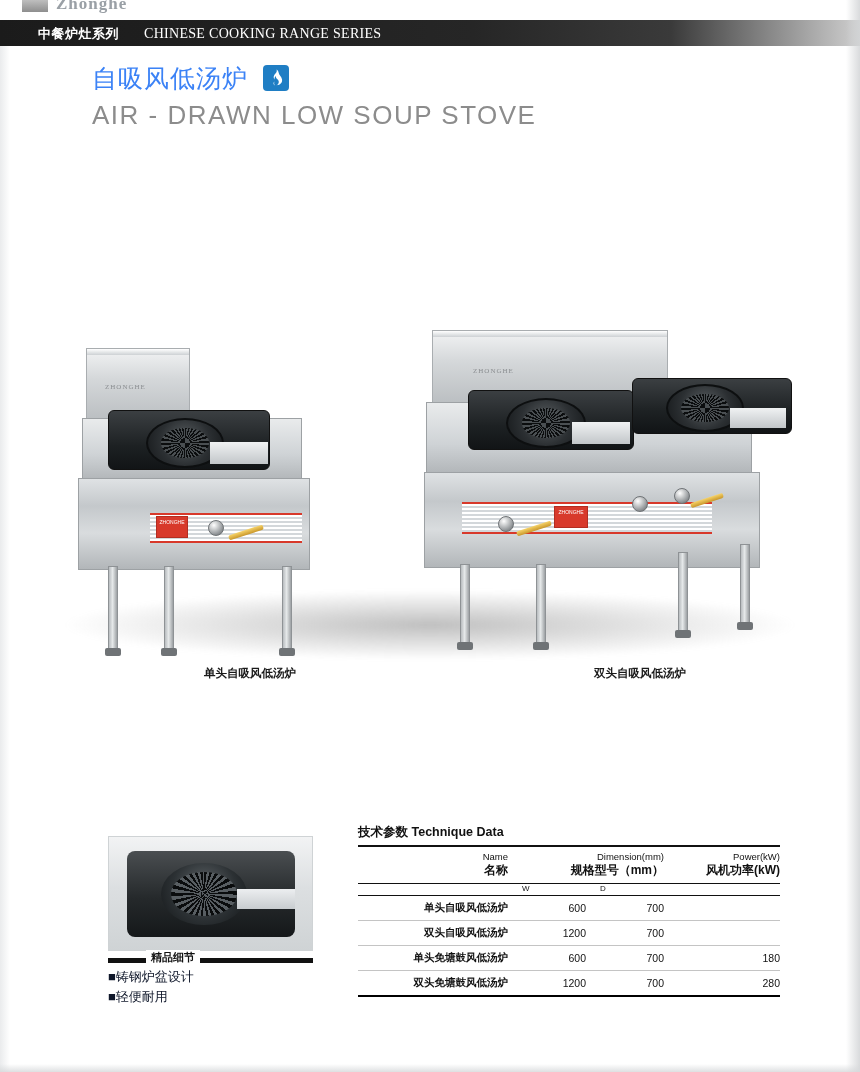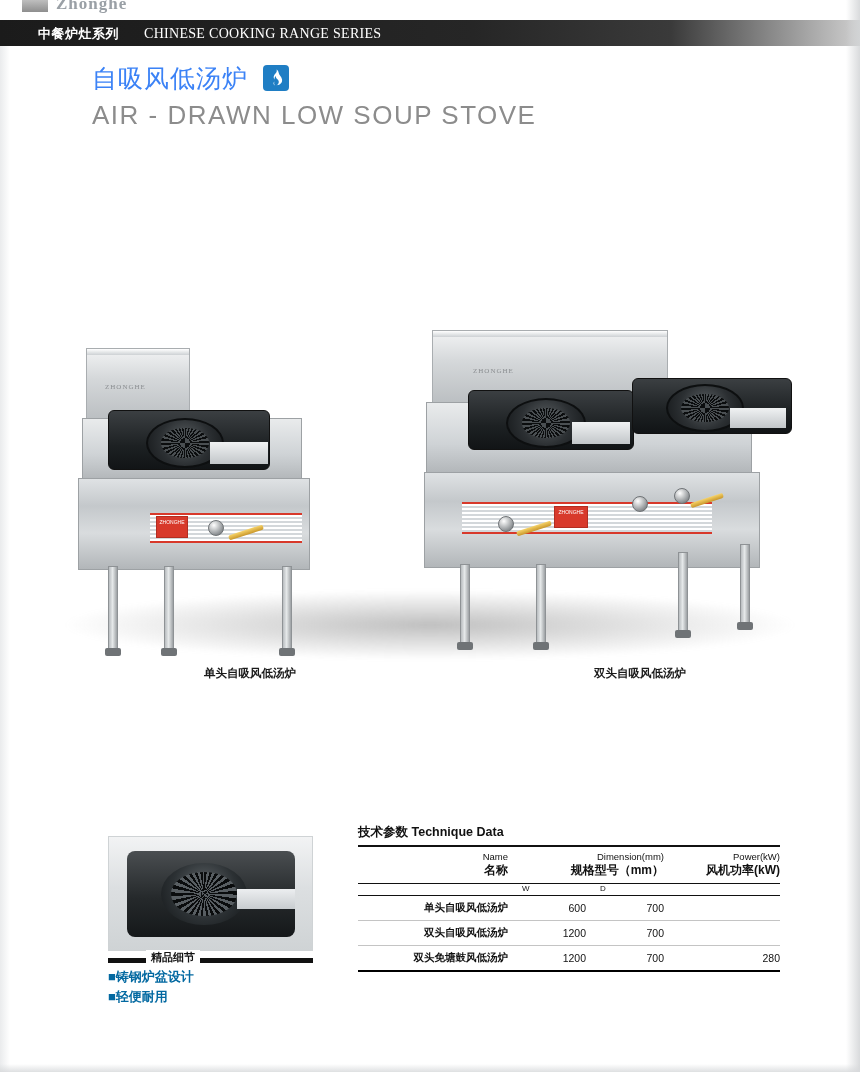--- a/index.html
+++ b/index.html
@@ -245,22 +245,22 @@
     left: 146px; top: 950px;
     background: #fff;
     padding: 0 5px;
     font-size: 11px;
     font-weight: bold;
     color: #111;
   }
   .bullet-line {
     position: absolute;
     font-size: 13px;
-    font-weight: bold;
-    color: #0369a1;
+    font-weight: normal;
+    color: #0f172a;
   }
 
   
   .tech-title {
     position: absolute;
     left: 358px; top: 824px;
     font-size: 12.5px;
     font-weight: bold;
     color: #111;
   }
@@ -449,20 +449,26 @@
       <td>700</td>
       <td></td>
     </tr>
     <tr>
       <td class="name-col">双头自吸风低汤炉</td>
       <td>1200</td>
       <td>700</td>
       <td></td>
     </tr>
     <tr>
+      <td class="name-col">单头免塘鼓风低汤炉</td>
+      <td>600</td>
+      <td>700</td>
+      <td>180</td>
+    </tr>
+    <tr>
       <td class="name-col">双头免塘鼓风低汤炉</td>
       <td>1200</td>
       <td>700</td>
       <td>280</td>
     </tr>
   </tbody>
 </table>
 
 <div class="left-edge"></div>
 <div class="right-edge"></div>

